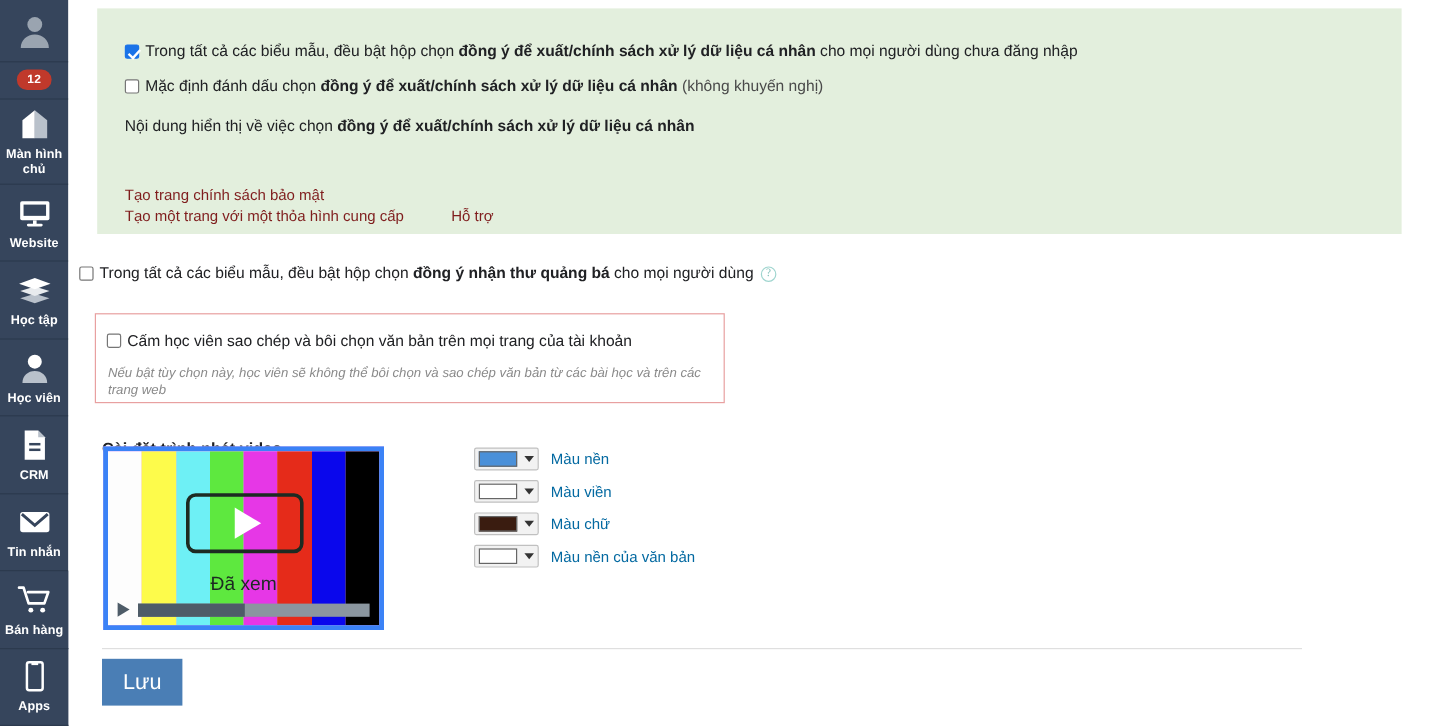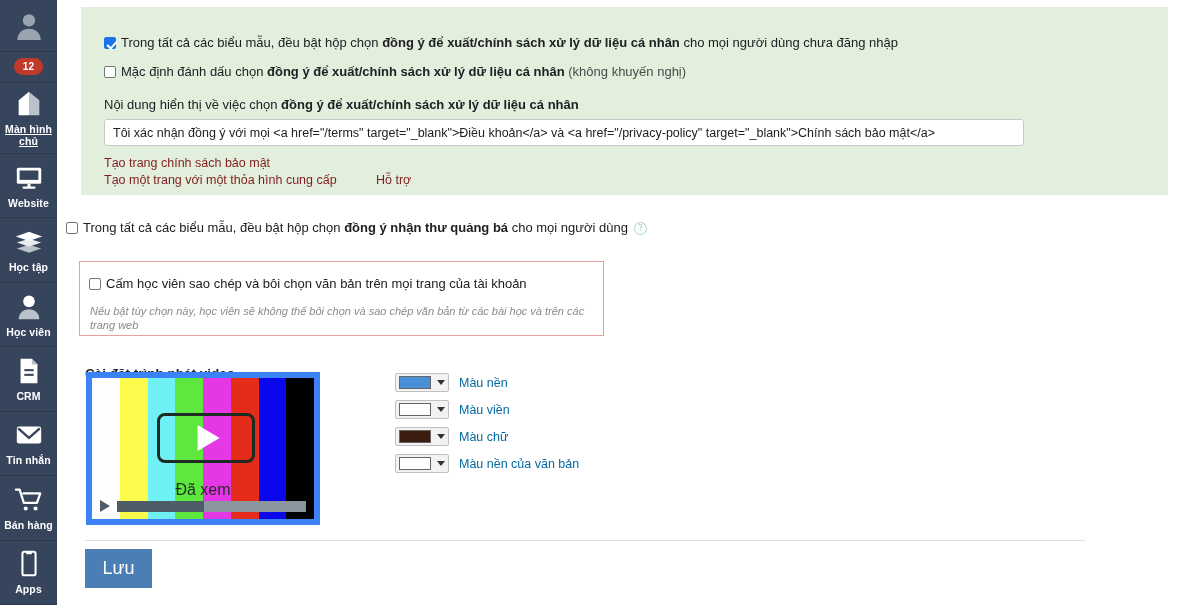--- a/index.html
+++ b/index.html
@@ -33,21 +33,21 @@
     background: #c0392b;
     color: #fff;
     border-radius: 10px;
     font-size: 10px;
     font-weight: bold;
     padding: 2px 9px;
     line-height: 13px;
     letter-spacing: .3px;
   }
   .sb-item { height: 72px; }
-  .sb-item.tall { height: 80px; text-decoration: underline; }
+  .sb-item.tall { height: 80px; }
   .sb-label {
     font-size: 10.5px;
     margin-top: 4px;
     text-align: center;
     line-height: 12px;
     font-weight: 600;
     letter-spacing: .1px;
   }
   .sb-ico { width: 34px; height: 30px; display:block; }
   .sb-filler { flex: 1 1 auto; background: #3b4a61; }
@@ -158,21 +158,21 @@
   }
 
   
   #video-title {
     position: absolute; left: 28px; top: 352px;
     font-size: 13.5px; font-weight: bold; color: #202124;
   }
   #video-preview {
     position: absolute; left: 29px; top: 372px;
     width: 234px; height: 153px;
-    border: 6px solid #3b82f6;
+    border: 4px solid #3b82f6;
     overflow: hidden;
     background: #f0abfc;
   }
   #bars { position: absolute; inset: 0; display: flex; }
   #bars > div { flex: 1 1 0; height: 100%; }
   #play-box {
     position: absolute;
     left: 65px; top: 35px;
     width: 98px; height: 50px;
     border: 3px solid #1d2b22;
@@ -373,21 +373,20 @@
       <span class="txt"><span>Trong tất cả các biểu mẫu, đều bật hộp chọn </span><b>đồng ý để xuất/chính sách xử lý dữ liệu cá nhân</b><span> cho mọi người dùng chưa đăng nhập</span></span>
     </div>
 
     <div class="row" id="cp-row2">
       <span class="cb"></span>
       <span class="txt"><span>Mặc định đánh dấu chọn </span><b>đồng ý để xuất/chính sách xử lý dữ liệu cá nhân</b><span class="muted"> (không khuyến nghị)</span></span>
     </div>
 
     <div id="cp-label" class="txt"><span>Nội dung hiển thị về việc chọn </span><b>đồng ý để xuất/chính sách xử lý dữ liệu cá nhân</b></div>
 
-    <input id="cp-input" type="text" value="Tôi xác nhận đồng ý với mọi &lt;a href=&quot;/terms&quot; target=&quot;_blank&quot;&gt;Điều khoản&lt;/a&gt; và &lt;a href=&quot;/privacy-policy&quot; target=&quot;_blank&quot;&gt;Chính sách bảo mật&lt;/a&gt;" style="">
 
     <a class="glink" id="link-privacy">Tạo trang chính sách bảo mật</a>
     <a class="glink" id="link-agreement">Tạo một trang với một thỏa hình cung cấp</a>
     <a class="glink" id="link-support">Hỗ trợ</a>
   </section>
 
   <div id="marketing-row">
     <span class="cb"></span>
     <span class="txt"><span>Trong tất cả các biểu mẫu, đều bật hộp chọn </span><b>đồng ý nhận thư quảng bá</b><span> cho mọi người dùng</span></span>
     <span class="help-icon">?</span>

